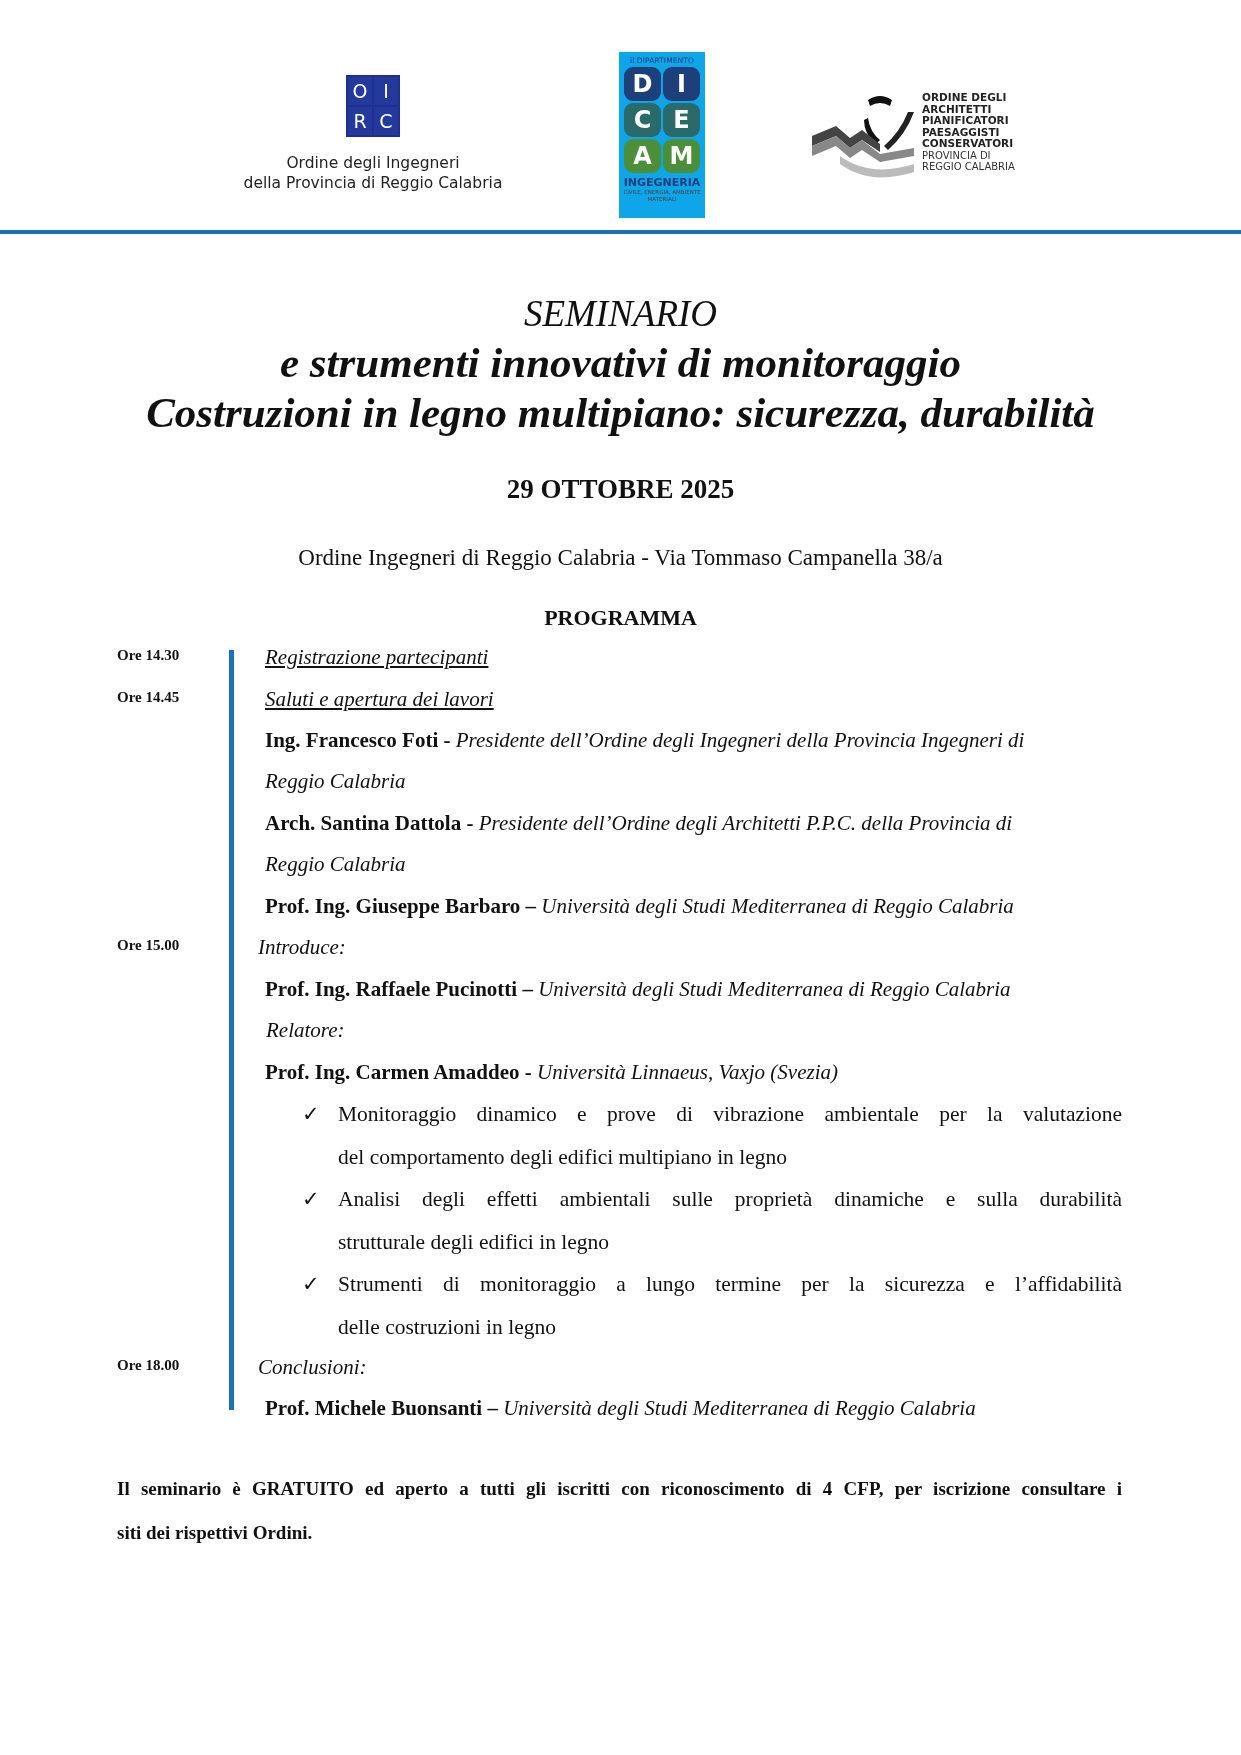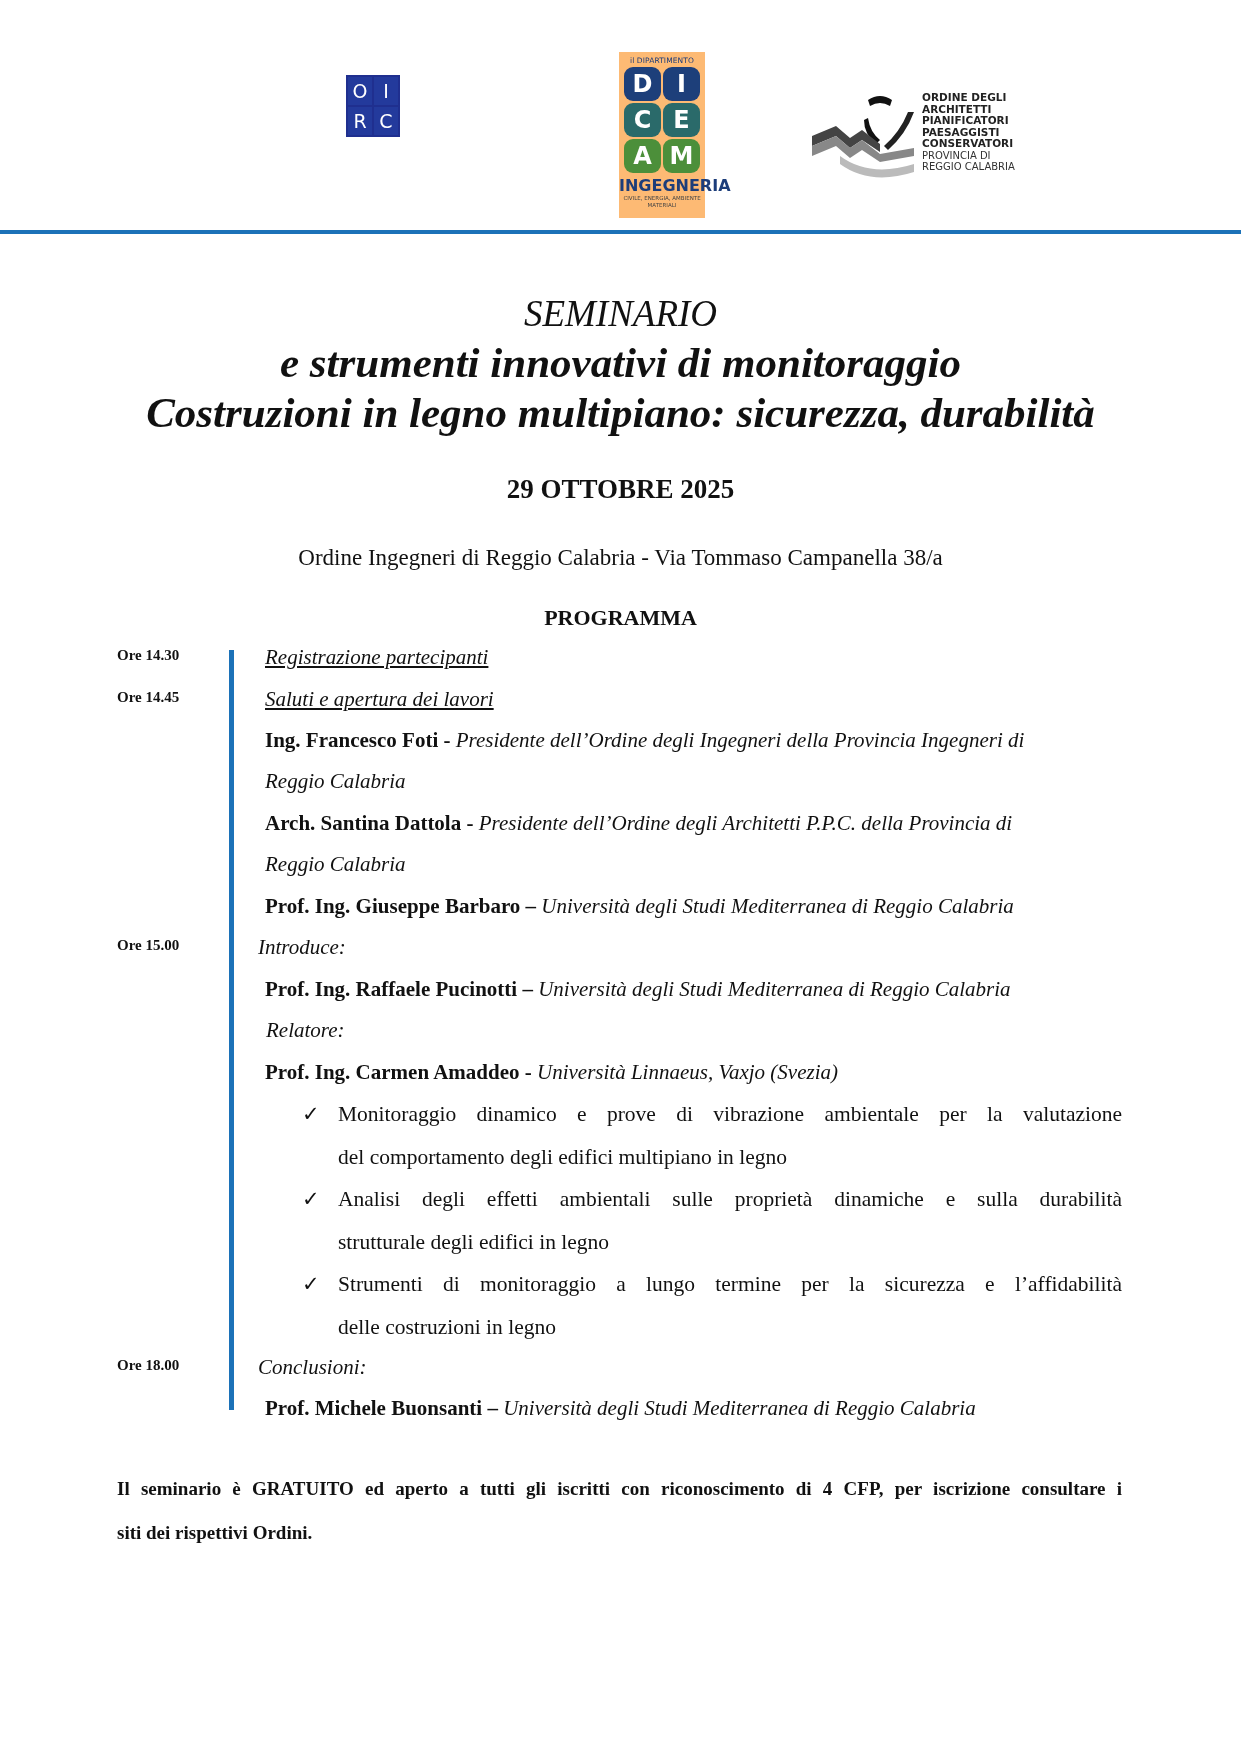--- a/index.html
+++ b/index.html
@@ -7,27 +7,27 @@
          font-family:"Liberation Serif","DejaVu Serif",serif; color:#111; }
 
   
   .logo-oirc { position:absolute; left:228px; top:75px; width:290px; text-align:center; }
   .oirc-grid { width:54px; height:62px; margin:0 auto; background:#1f2f8f;
                display:grid; grid-template-columns:1fr 1fr; grid-template-rows:1fr 1fr; gap:2px; border:2px solid #1f2f8f; box-sizing:border-box; }
   .oirc-grid span { background:#233a9c; color:#fff; font-family:"DejaVu Sans",sans-serif;
                     font-size:19px; display:flex; align-items:center; justify-content:center; }
   .oirc-caption { margin-top:16px; font-family:"DejaVu Sans",sans-serif; font-size:15.5px; line-height:20px; color:#222; }
 
-  .logo-diceam { position:absolute; left:619px; top:52px; width:86px; height:166px; background:#fdba74;
+  .logo-diceam { position:absolute; left:619px; top:52px; width:86px; height:166px; background:#0ea5e9;
                  text-align:center; font-family:"DejaVu Sans",sans-serif; }
   .diceam-top { font-size:7.5px; color:#1a3a7a; margin-top:4px; letter-spacing:0.1px; }
   .diceam-grid { width:76px; margin:2px auto 0; display:grid; grid-template-columns:1fr 1fr; gap:2px; }
   .diceam-grid span { height:34px; border-radius:9px; color:#fff; font-weight:bold; font-size:24px;
                       display:flex; align-items:center; justify-content:center; }
-  .diceam-name { font-size:16px; font-weight:bold; color:#1c3d7a; margin-top:3px; }
+  .diceam-name { font-size:11px; font-weight:bold; color:#1c3d7a; margin-top:3px; }
   .diceam-sub { font-size:5.5px; color:#444; line-height:7px; }
 
   .logo-ordarch { position:absolute; left:810px; top:82px; width:230px; height:105px; }
   .ordarch-mark { position:absolute; left:0; top:0; width:108px; height:100px; }
   .ordarch-text { position:absolute; left:112px; top:10px; font-family:"DejaVu Sans",sans-serif;
                   font-size:10.5px; line-height:11.5px; color:#222; font-weight:bold; }
   .ordarch-text .sub { font-weight:normal; color:#333; font-size:10px; }
 
   .header-rule { position:absolute; left:0; top:230px; width:1241px; height:4px; background:#1c72b8; }
 
@@ -55,20 +55,24 @@
 </style>
 </head>
 <body>
 
 <div class="logo-oirc">
   <div class="oirc-grid">
     <span>O</span>
     <span>I</span>
     <span>R</span>
     <span>C</span>
+  </div>
+  <div class="oirc-caption">
+    <div>Ordine degli Ingegneri</div>
+    <div>della Provincia di Reggio Calabria</div>
   </div>
 </div>
 
 <div class="logo-diceam">
   <div class="diceam-top">il DIPARTIMENTO</div>
   <div class="diceam-grid">
     <span style="background: rgb(29, 63, 122);">D</span>
     <span style="background: rgb(29, 63, 122);">I</span>
     <span style="background: rgb(42, 106, 106);">C</span>
     <span style="background: rgb(42, 106, 106);">E</span>

